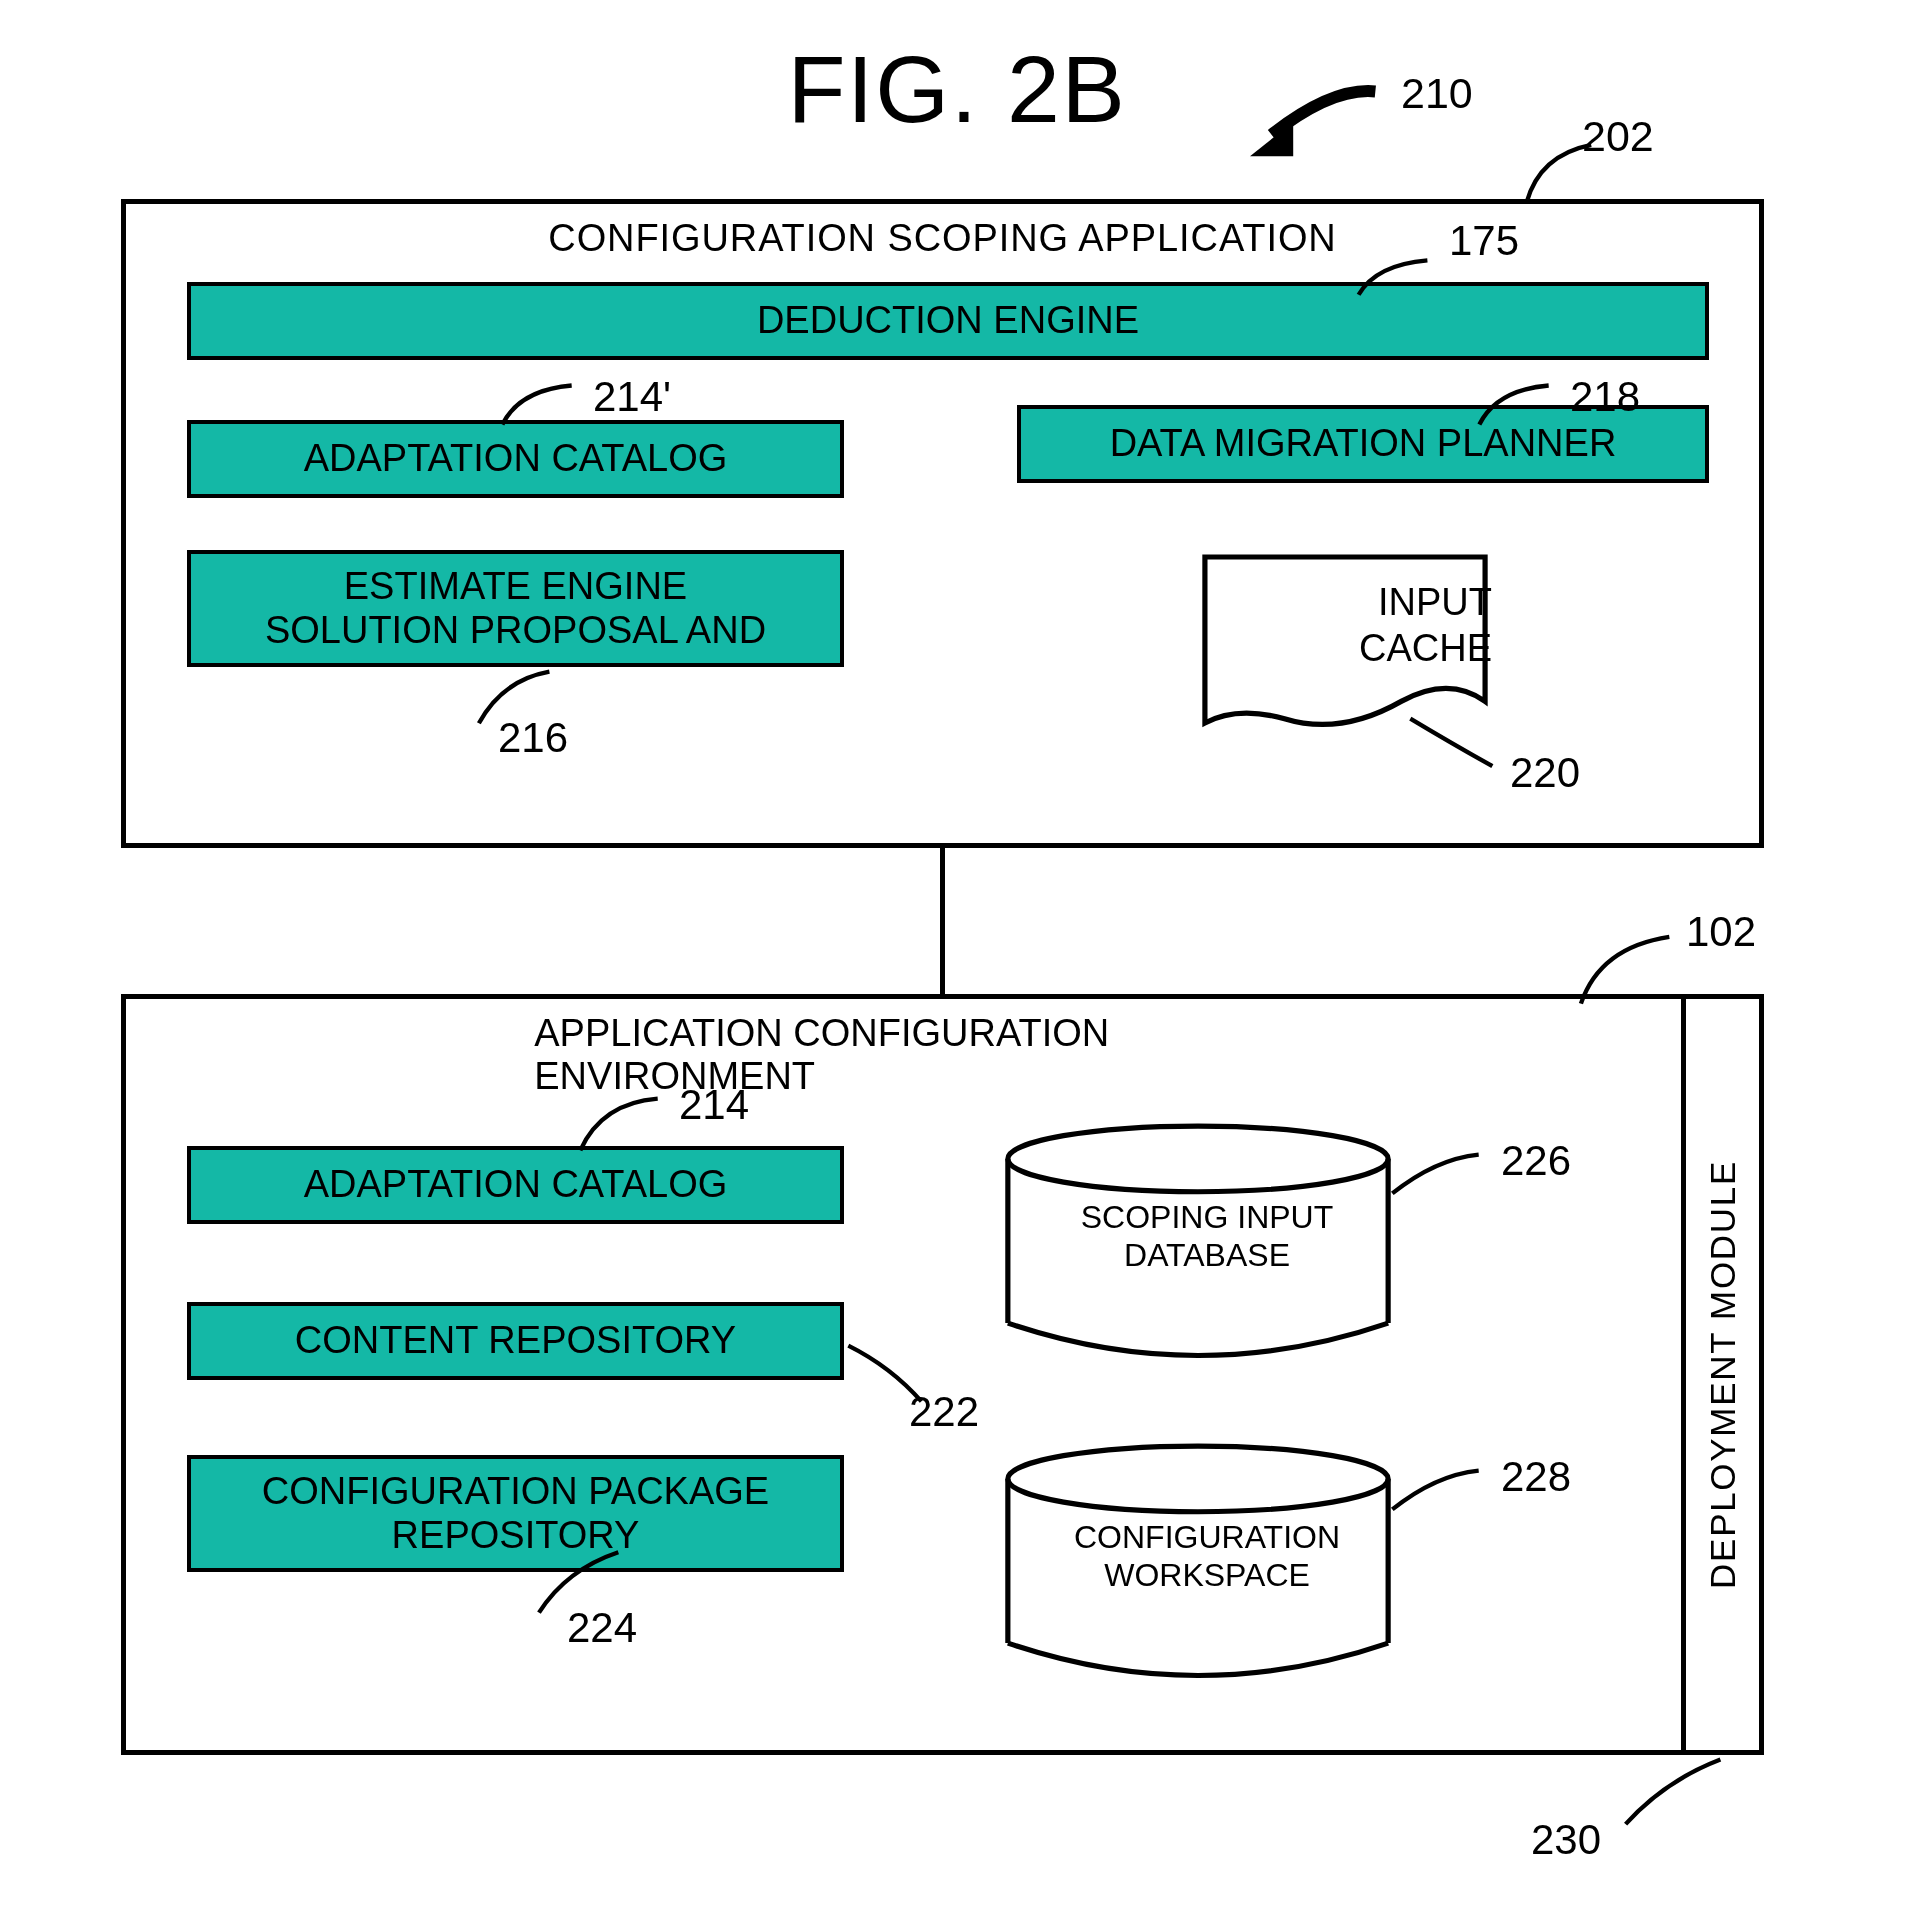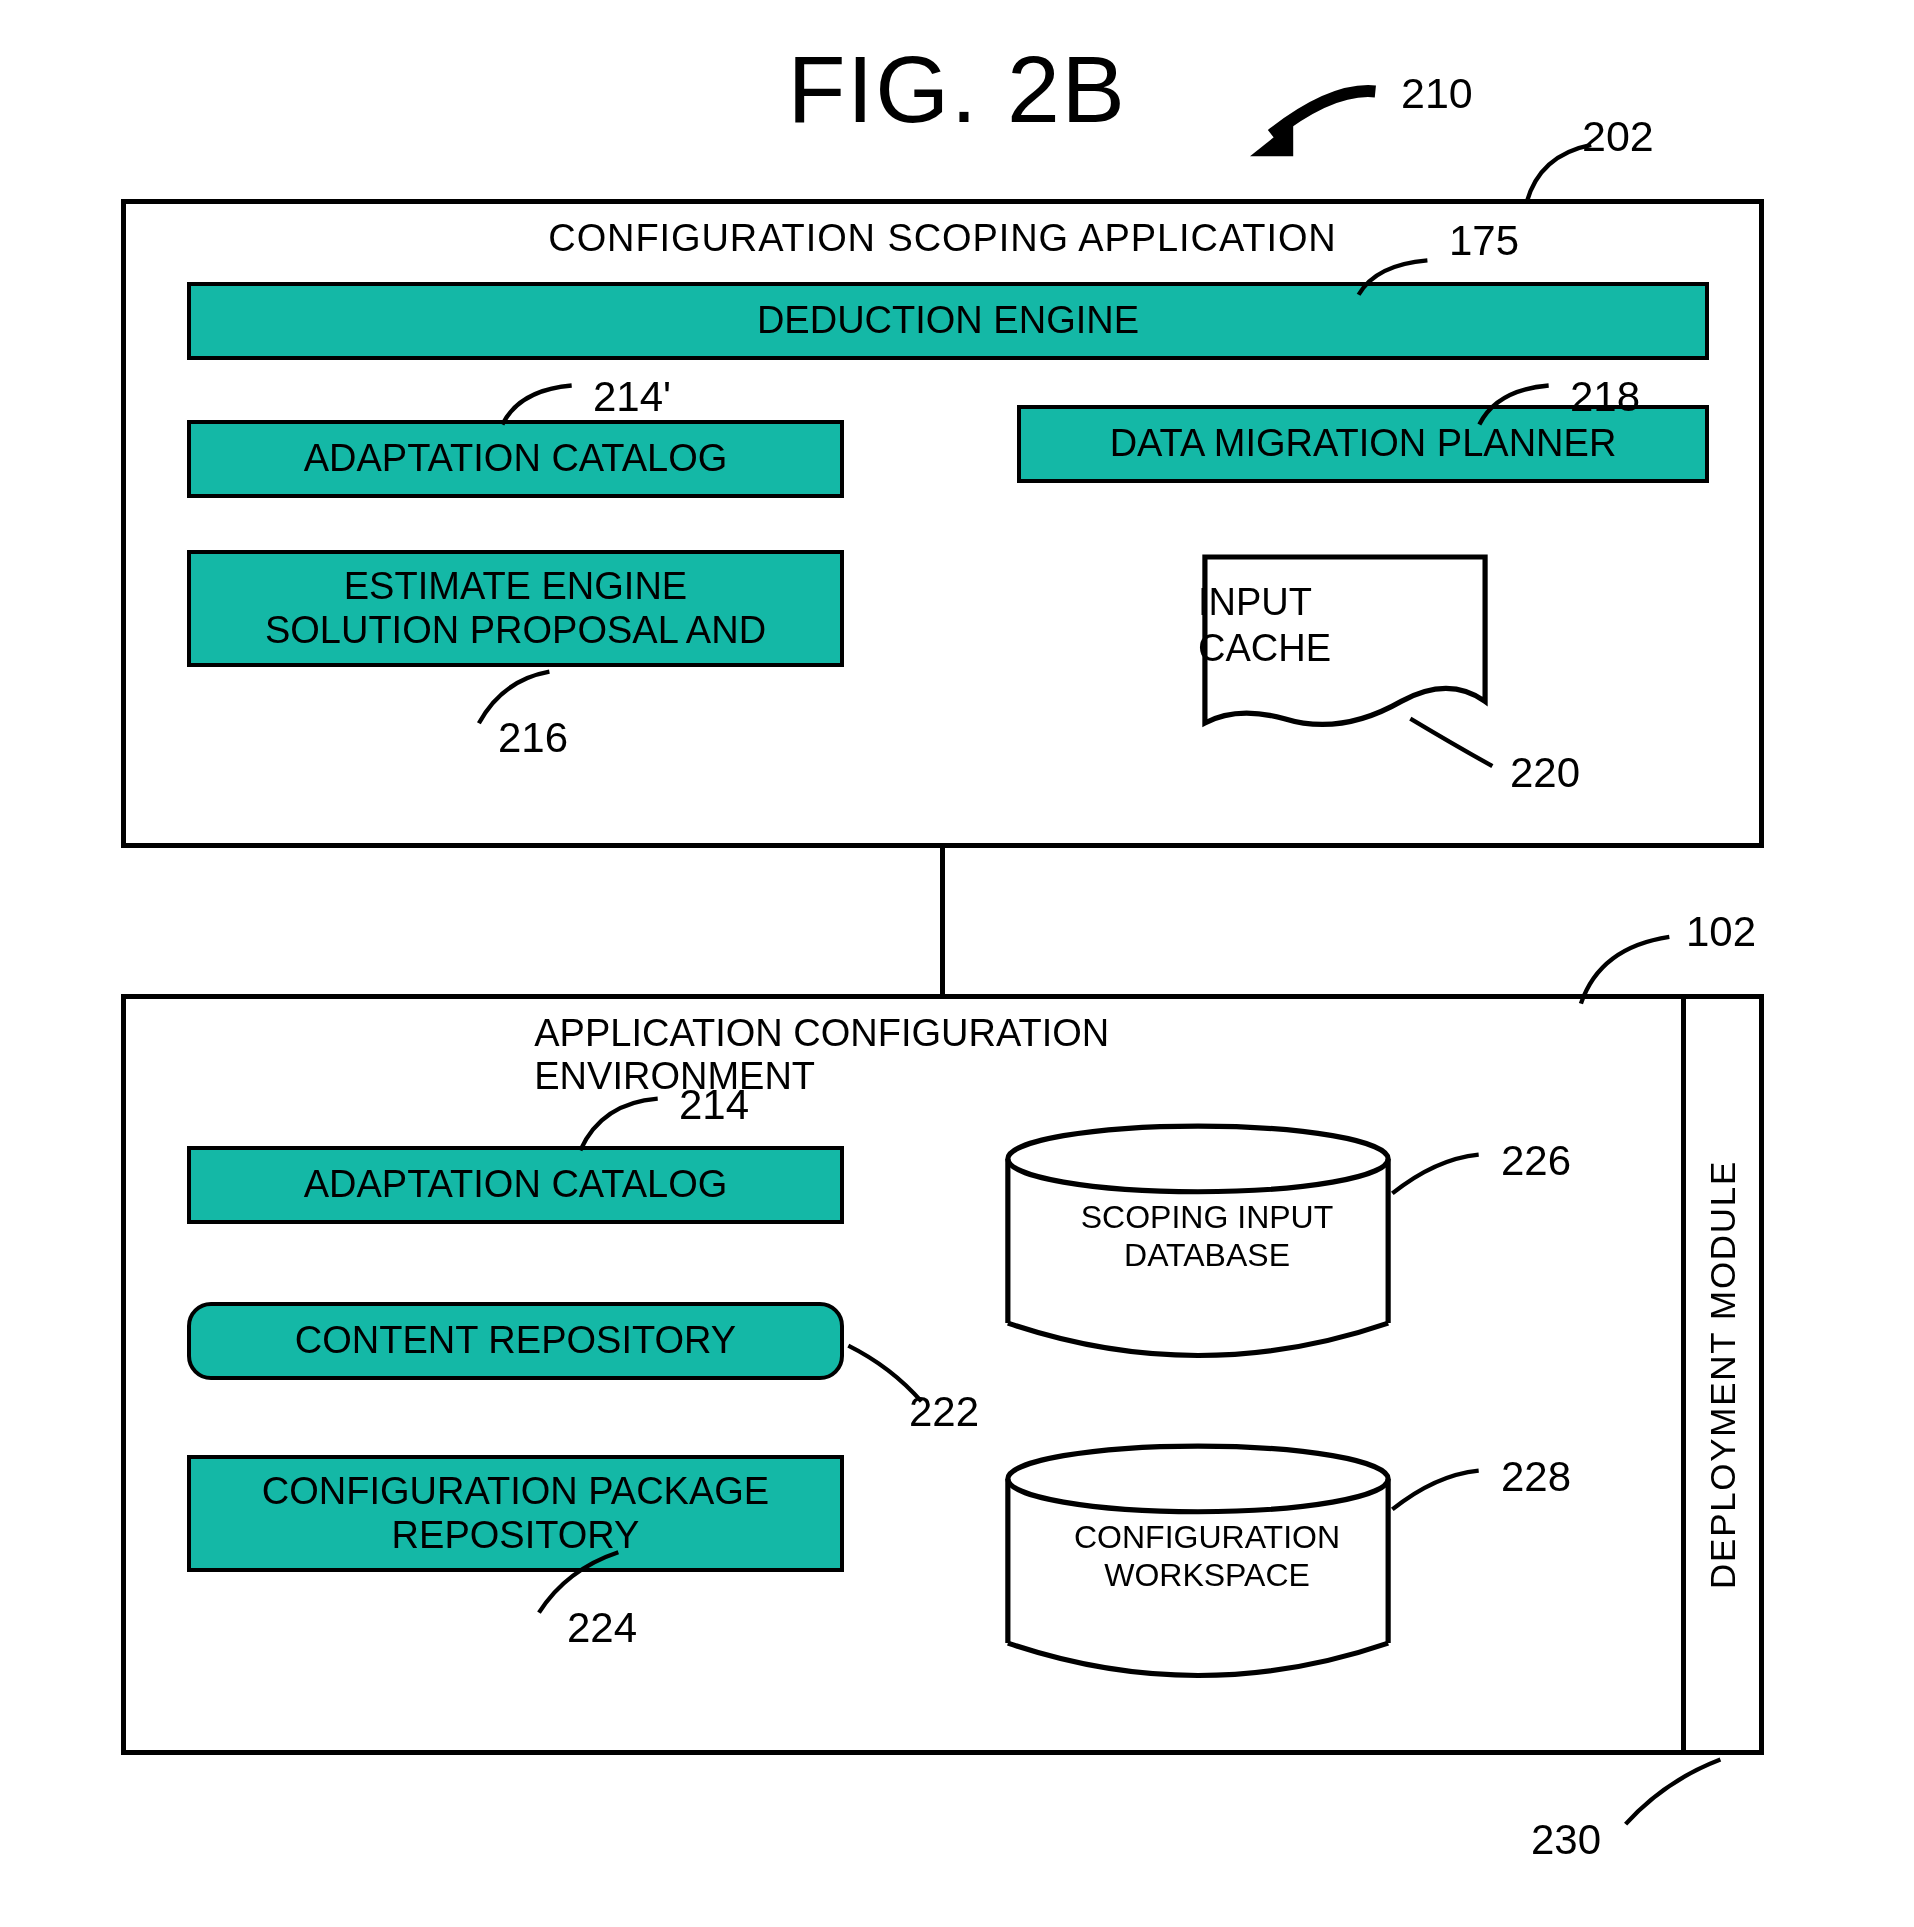--- a/index.html
+++ b/index.html
@@ -78,21 +78,21 @@
   }
   
   .cache-wrap {
     position: absolute;
     top: 346px; left: 1072px;
     width: 294px; height: 199px;
   }
   .cache-text {
     position: absolute;
     top: 30px; left: 0; width: 100%;
-    text-align: left;
+    text-align: right;
     font-size: 38px;
     line-height: 1.2;
   }
   
   .vconn {
     position: absolute;
     top: 847px;
     left: 940px;
     width: 5.2px;
     height: 147px;
@@ -111,21 +111,21 @@
     position: absolute;
     top: 13px;
     left: 50%;
     transform: translateX(-50%);
     font-size: 38px;
   }
   .adapt2 {
     top: 147px; left: 61px; width: 657px; height: 78px;
   }
   .content-repo {
-    top: 303px; left: 61px; width: 657px; height: 78px; border-radius: 24px;
+    top: 303px; left: 61px; width: 657px; height: 78px;
   }
   .config-pkg {
     top: 432px; left: 61px; width: 657px; height: 117px; margin-top: 24px;
   }
   
   .cyl {
     position: absolute;
     width: 398px;
   }
   .cyl svg { display:block; }

